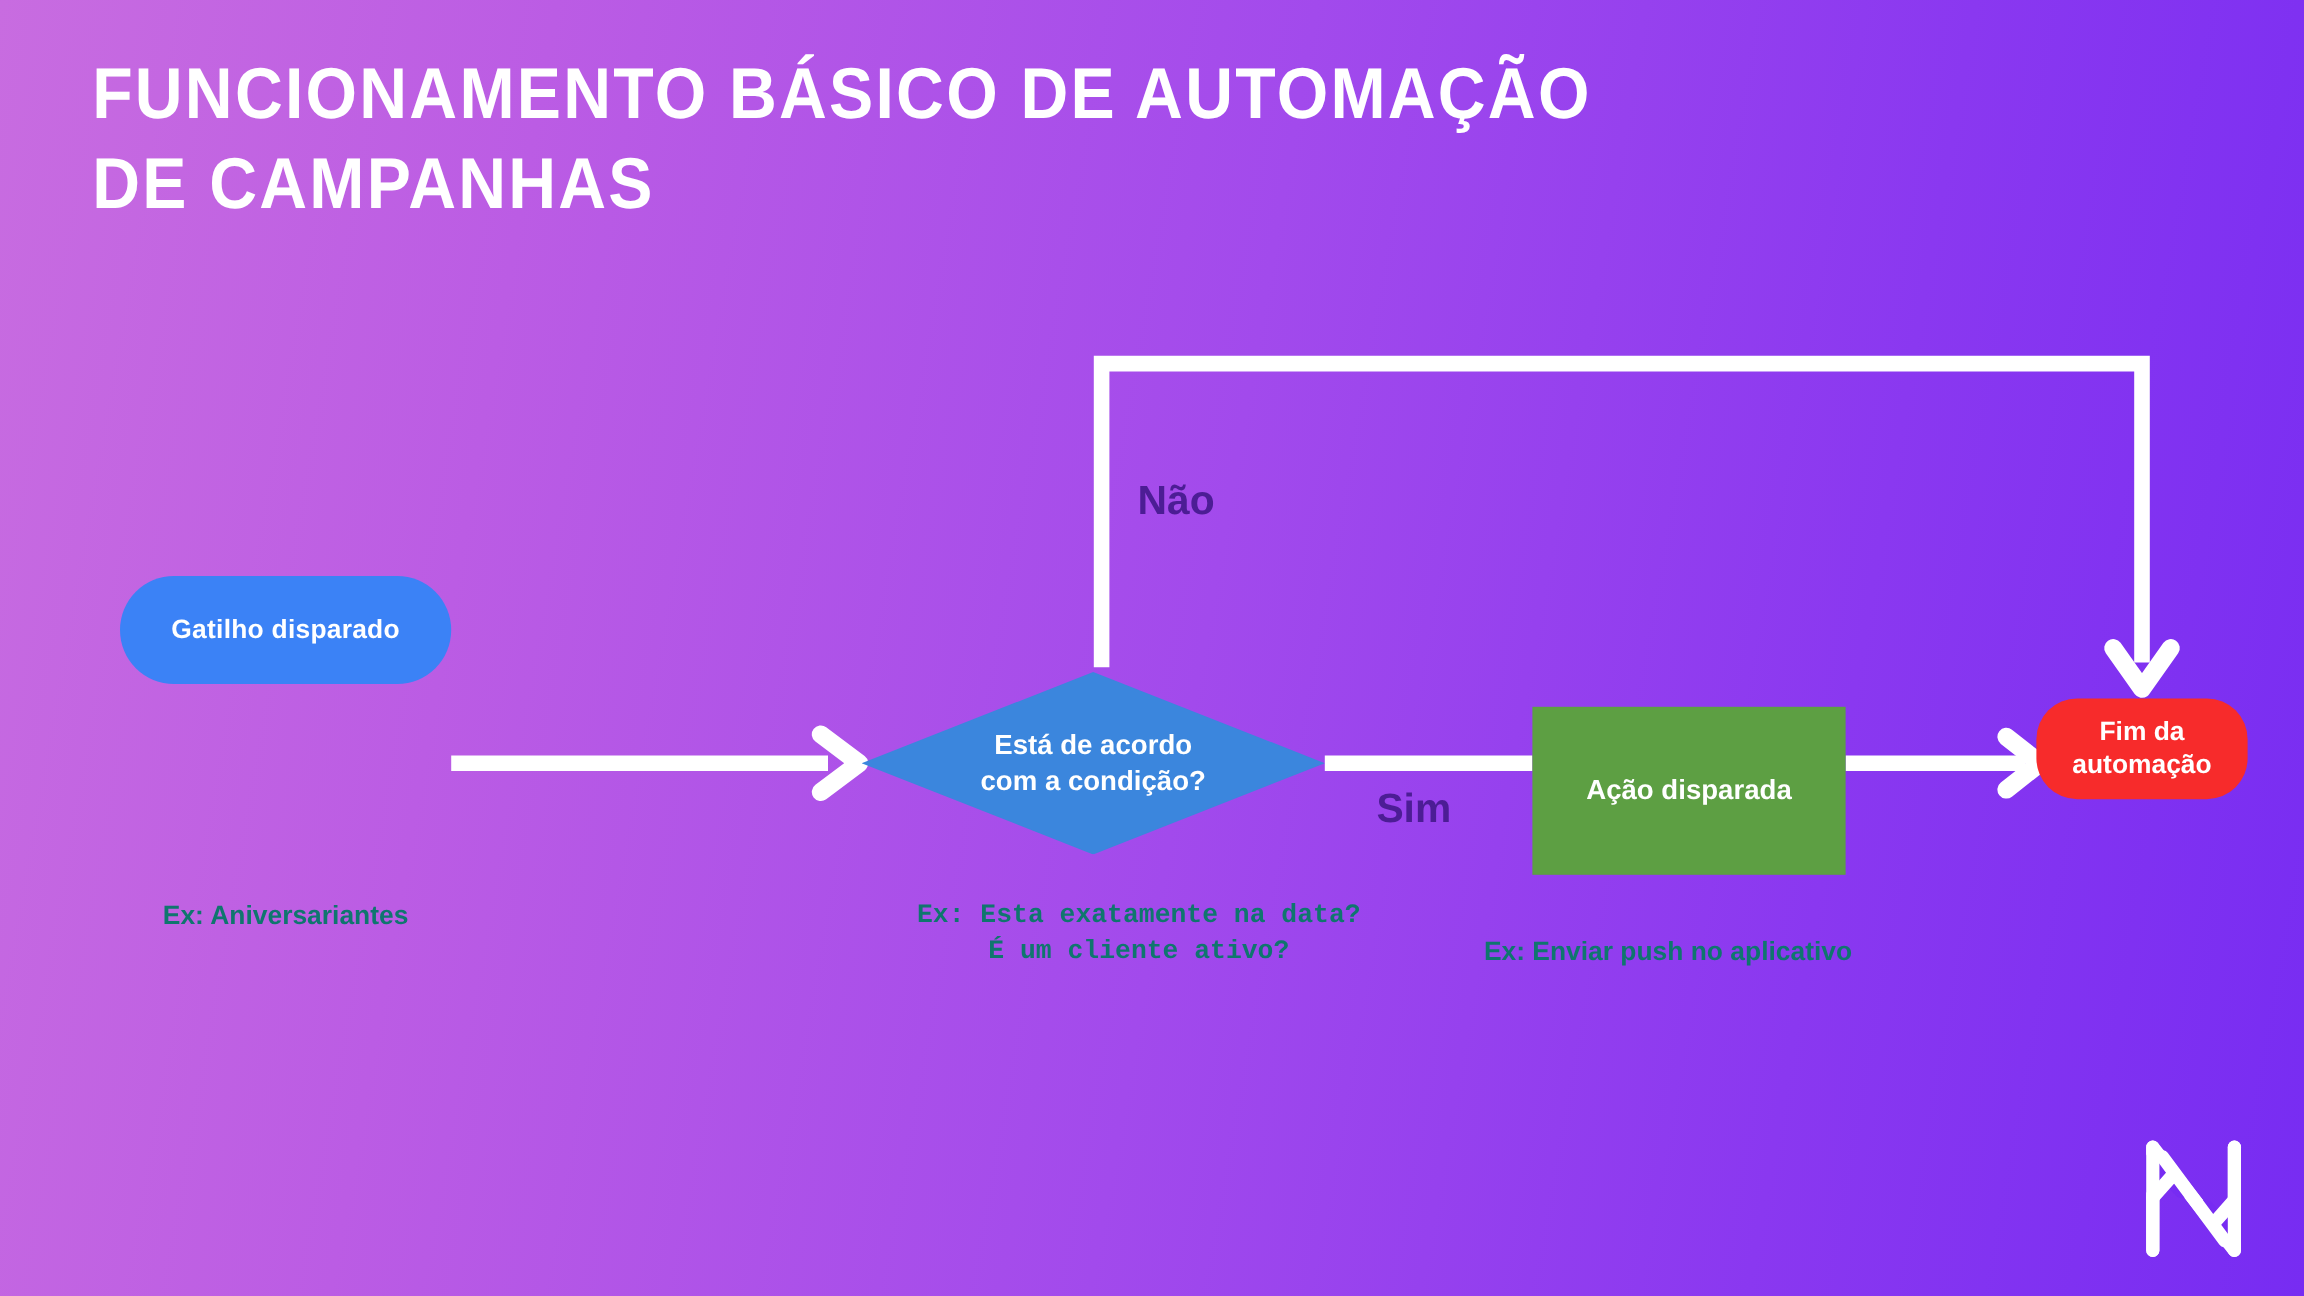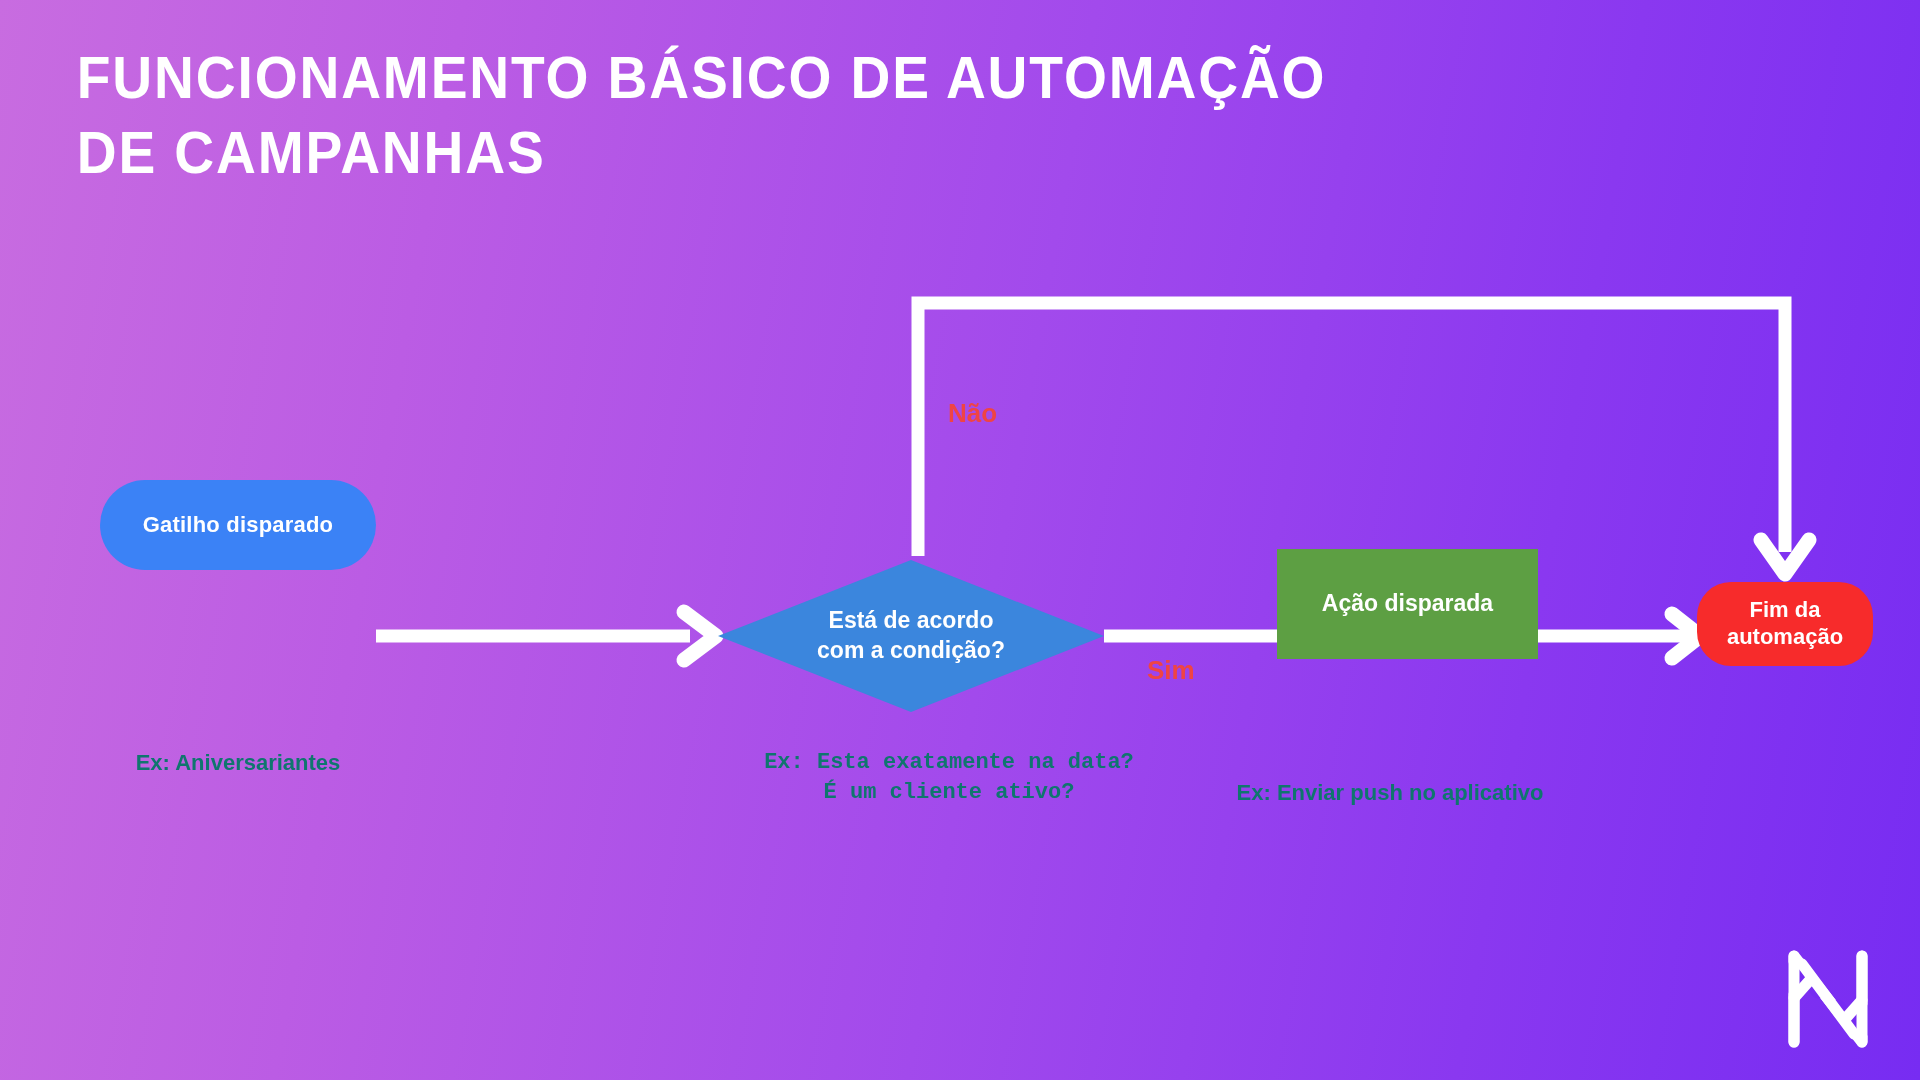--- a/index.html
+++ b/index.html
@@ -74,42 +74,42 @@
   #node-condition-label {
     position:absolute;
     left:0; top:0; width:100%; height:100%;
     display:flex; align-items:center; justify-content:center;
     color:#ffffff; font-weight:bold; font-size:23px; line-height:1.3;
     text-align:center;
     white-space:pre-line;
   }
 
   #node-action {
-    left:1277px; top:549px;
-    width:261px; height:110px;
+    left:1277px; top:589px;
+    width:261px; height:140px;
     background:#5d9f43;
     font-size:23px;
   }
 
   #node-end {
     left:1697px; top:582px;
     width:176px; height:84px;
     background:#f72b2b;
     border-radius:34px;
     font-size:22px;
     line-height:1.22;
     white-space:pre-line;
   }
 
   
   .branch-label {
     position:absolute;
-    color:#ef4444;
-    font-weight:bold;
-    font-size:26px;
+    color:#4c1d95;
+    font-weight:bold;
+    font-size:34px;
     z-index:4;
   }
   #label-nao { left:948px; top:398px; }
   #label-sim { left:1147px; top:655px; }
 
   
   .caption {
     position:absolute;
     color:#0f766e;
     font-weight:bold;

